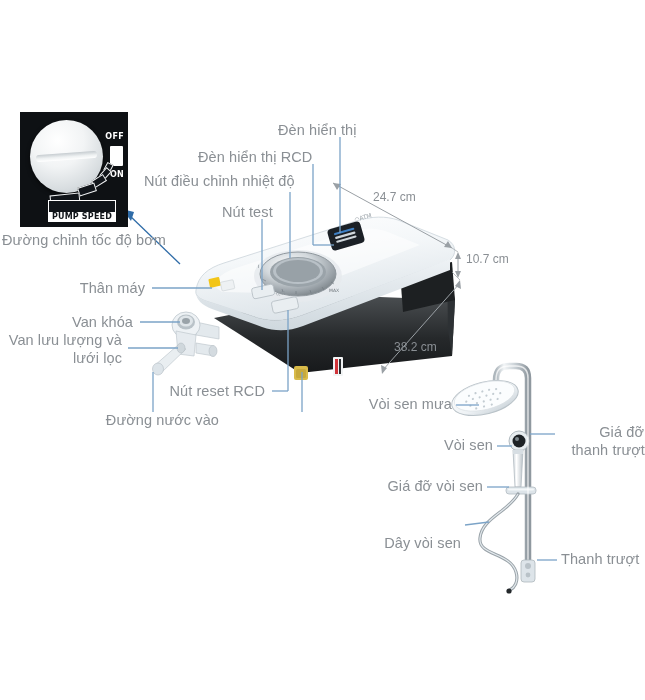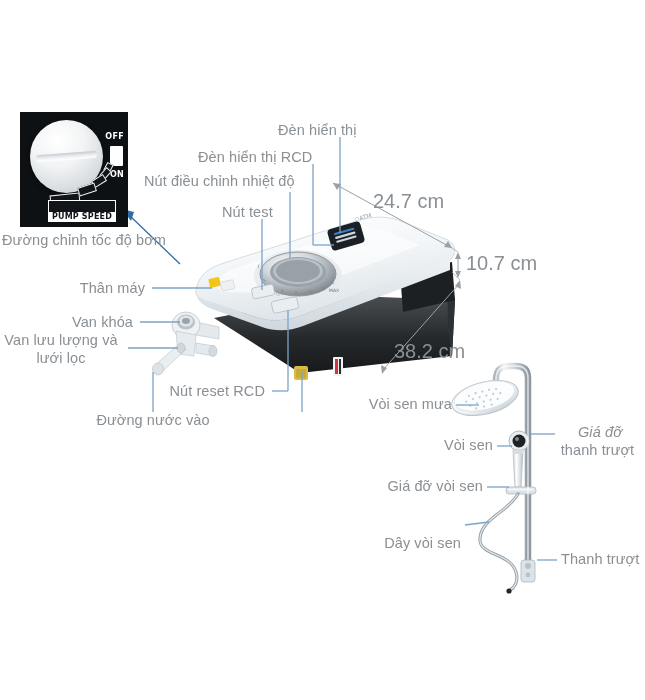--- a/index.html
+++ b/index.html
@@ -19,25 +19,25 @@
   }
   .lbl {
     position: absolute;
     color: #8a8f94;
     font-size: 14.5px;
     line-height: 17px;
     white-space: pre;
     letter-spacing: 0.1px;
   }
   .lbl.right { text-align: right; }
-  .lbl.center { text-align: center; }
+  .lbl.center { text-align: right; }
   .dim {
     position: absolute;
     color: #8a8f94;
-    font-size: 20px;
+    font-size: 12px;
     white-space: pre;
   }
   svg.overlay {
     position: absolute;
     left: 0; top: 0;
     width: 645px;
     height: 700px;
     pointer-events: none;
   }
   
@@ -395,21 +395,21 @@
   <div class="dim" style="left:373px; top:190px;">24.7 cm</div>
 
   <div class="dim" style="left:466px; top:252px;">10.7 cm</div>
 
   <div class="dim" style="left:394px; top:340px;">38.2 cm</div>
 
   <div class="lbl right" style="left:330px; top:396px; width:122px;">Vòi sen mưa</div>
 
   <div class="lbl right" style="left:390px; top:437px; width:103px;">Vòi sen</div>
 
-  <div class="lbl center" style="left:556px; top:424px; width:88px;font-style:italic;">Giá đỡ</div>
+  <div class="lbl center" style="left:556px; top:424px; width:88px;">Giá đỡ</div>
   <div class="lbl center" style="left:550px; top:442px; width:95px;">thanh trượt</div>
 
   <div class="lbl right" style="left:340px; top:478px; width:143px;">Giá đỡ vòi sen</div>
 
   <div class="lbl right" style="left:355px; top:515px; width:106px;margin-top:20px;">Dây vòi sen</div>
 
   <div class="lbl" style="left:561px; top:551px;">Thanh trượt</div>
 
 </div>
 

